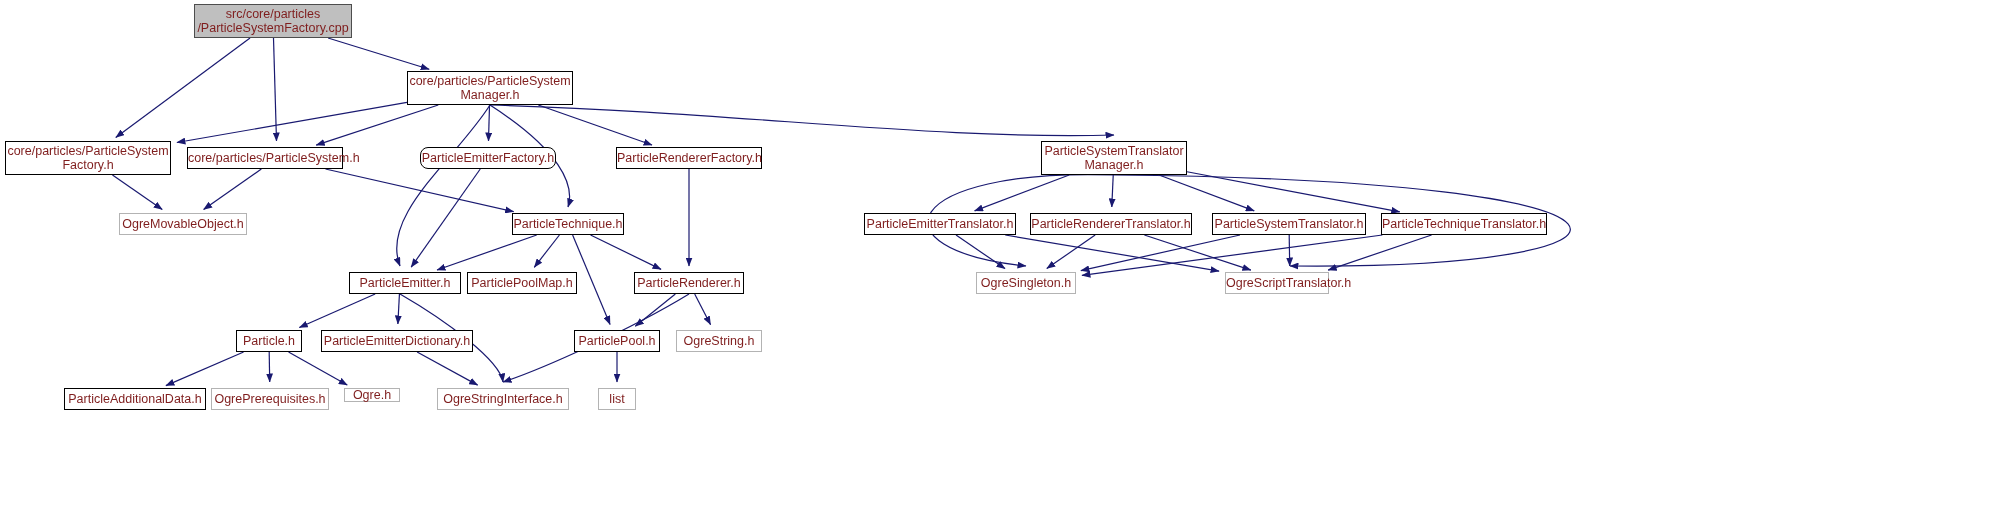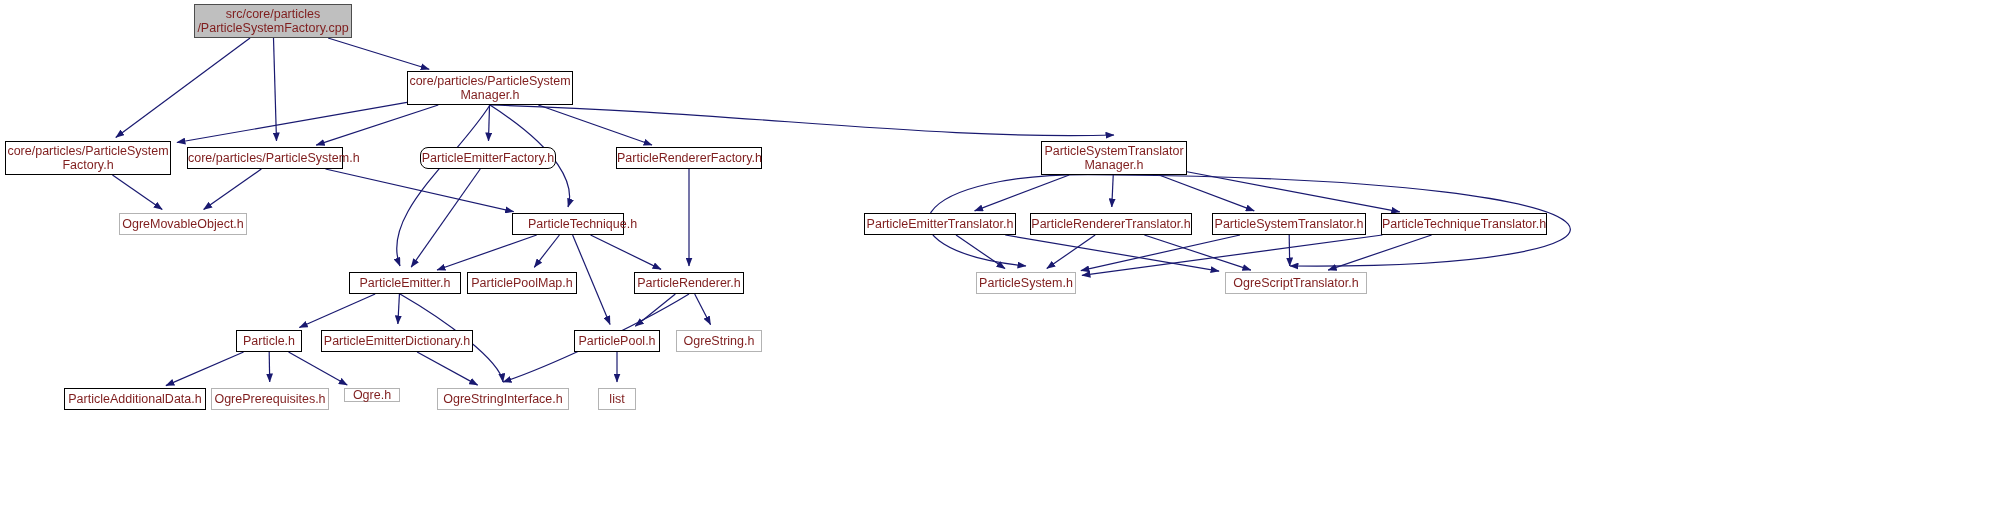--- a/index.html
+++ b/index.html
@@ -86,30 +86,30 @@
       <div class="node" style="left: 407px; top: 71px; width: 166px; height: 34px;"><span class="node-label">core/particles/ParticleSystem
 Manager.h</span></div>
       <div class="node" style="left: 5px; top: 141px; width: 166px; height: 34px;"><span class="node-label">core/particles/ParticleSystem
 Factory.h</span></div>
       <div class="node" style="left: 187px; top: 147px; width: 156px; height: 22px;"><span class="node-label">core/particles/ParticleSystem.h</span></div>
       <div class="node" style="left: 420px; top: 147px; width: 136px; height: 22px; border-radius: 8px;"><span class="node-label">ParticleEmitterFactory.h</span></div>
       <div class="node" style="left: 616px; top: 147px; width: 146px; height: 22px;"><span class="node-label">ParticleRendererFactory.h</span></div>
       <div class="node" style="left: 1041px; top: 141px; width: 146px; height: 34px;"><span class="node-label">ParticleSystemTranslator
 Manager.h</span></div>
       <div class="node ext" style="left: 119px; top: 213px; width: 128px; height: 22px;"><span class="node-label">OgreMovableObject.h</span></div>
-      <div class="node" style="left: 512px; top: 213px; width: 112px; height: 22px; padding-left: 15px;"><span class="node-label">ParticleTechnique.h</span></div>
+      <div class="node" style="left: 512px; top: 213px; width: 112px; height: 22px;"><span class="node-label">ParticleTechnique.h</span></div>
       <div class="node" style="left: 864px; top: 213px; width: 152px; height: 22px;"><span class="node-label">ParticleEmitterTranslator.h</span></div>
       <div class="node" style="left: 1030px; top: 213px; width: 162px; height: 22px;"><span class="node-label">ParticleRendererTranslator.h</span></div>
       <div class="node" style="left: 1212px; top: 213px; width: 154px; height: 22px;"><span class="node-label">ParticleSystemTranslator.h</span></div>
       <div class="node" style="left: 1381px; top: 213px; width: 166px; height: 22px;"><span class="node-label">ParticleTechniqueTranslator.h</span></div>
       <div class="node" style="left: 349px; top: 272px; width: 112px; height: 22px;"><span class="node-label">ParticleEmitter.h</span></div>
       <div class="node" style="left: 467px; top: 272px; width: 110px; height: 22px;"><span class="node-label">ParticlePoolMap.h</span></div>
       <div class="node" style="left: 634px; top: 272px; width: 110px; height: 22px;"><span class="node-label">ParticleRenderer.h</span></div>
-      <div class="node ext" style="left: 976px; top: 272px; width: 100px; height: 22px;"><span class="node-label">ParticleSystem.h</span></div>
-      <div class="node ext" style="left: 1225px; top: 272px; width: 142px; height: 22px;"><span class="node-label">OgreScriptTranslator.h</span></div>
+      <div class="node ext" style="left: 976px; top: 272px; width: 100px; height: 22px;"><span class="node-label">OgreSingleton.h</span></div>
+      <div class="node ext" style="left: 1225px; top: 272px; width: 104px; height: 22px;"><span class="node-label">OgreScriptTranslator.h</span></div>
       <div class="node" style="left: 236px; top: 330px; width: 66px; height: 22px;"><span class="node-label">Particle.h</span></div>
       <div class="node" style="left: 321px; top: 330px; width: 152px; height: 22px;"><span class="node-label">ParticleEmitterDictionary.h</span></div>
       <div class="node" style="left: 574px; top: 330px; width: 86px; height: 22px;"><span class="node-label">ParticlePool.h</span></div>
       <div class="node ext" style="left: 676px; top: 330px; width: 86px; height: 22px;"><span class="node-label">OgreString.h</span></div>
       <div class="node" style="left: 64px; top: 388px; width: 142px; height: 22px;"><span class="node-label">ParticleAdditionalData.h</span></div>
       <div class="node ext" style="left: 211px; top: 388px; width: 118px; height: 22px;"><span class="node-label">OgrePrerequisites.h</span></div>
       <div class="node ext" style="left: 344px; top: 388px; width: 56px; height: 14px;"><span class="node-label">Ogre.h</span></div>
       <div class="node ext" style="left: 437px; top: 388px; width: 132px; height: 22px;"><span class="node-label">OgreStringInterface.h</span></div>
       <div class="node ext" style="left: 598px; top: 388px; width: 38px; height: 22px;"><span class="node-label">list</span></div>
     </div>

